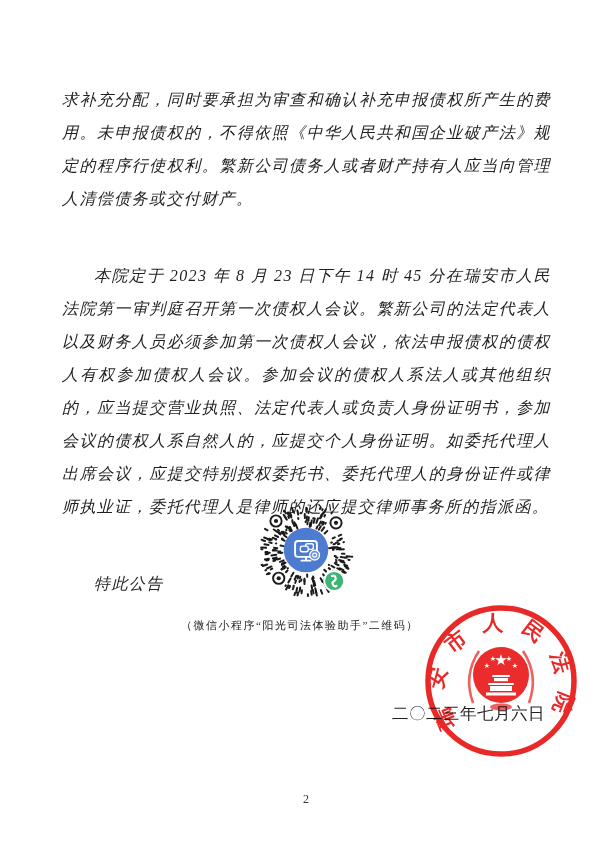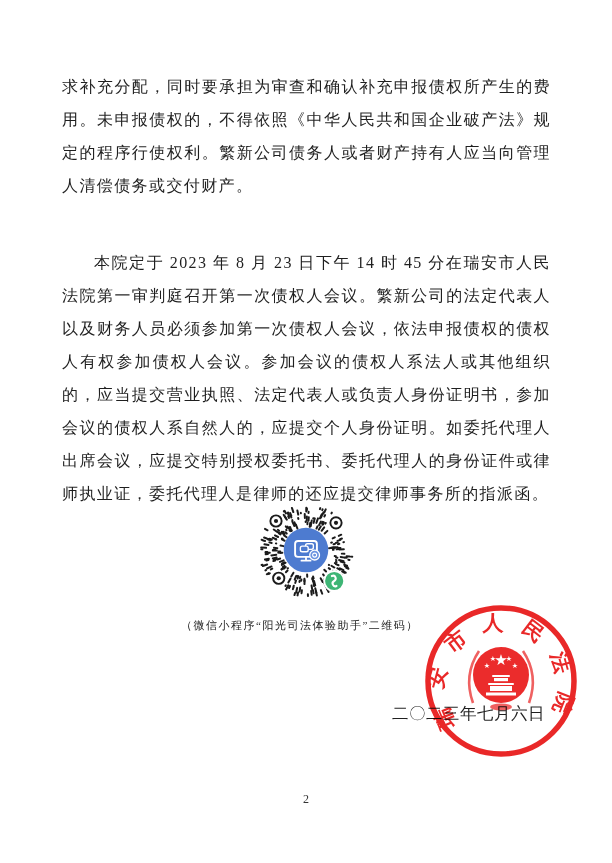--- a/index.html
+++ b/index.html
@@ -4,23 +4,23 @@
 <style>
   * { margin:0; padding:0; box-sizing:border-box; }
   html,body { background:#ffffff; }
   .page {
     position:relative; width:612px; height:863px; margin:0 auto;
     background:#ffffff; overflow:hidden;
     font-family:"Liberation Serif","DejaVu Serif",serif;
     color:#1f1f1f;
   }
   .body-text {
-    position:absolute; left:62px; top:70px; width:489px;
+    position:absolute; left:62px; top:83px; width:489px;
     font-size:16px; line-height:33px; letter-spacing:1.4px;
-    text-align:justify; text-align-last:left;
+    text-align:justify; text-align-last:left;font-style:italic;
   }
   .body-text p { margin:0; }
   .body-text p.indent { text-indent:2em;margin-top:44px; }
   .qr-wrap { position:absolute; left:0; top:501px; width:612px; text-align:center; }
   .qr-wrap svg { display:inline-block; }
   .qr-caption {
     position:absolute; left:0; top:618px; width:600px; text-align:center;
     font-size:11px; letter-spacing:1.5px; color:#222;
   }
   .doc-date {
@@ -41,20 +41,21 @@
   }
 </style>
 </head>
 <body>
 
 <div class="page">
 
   <div class="body-text">
     <p>求补充分配，同时要承担为审查和确认补充申报债权所产生的费用。未申报债权的，不得依照《中华人民共和国企业破产法》规定的程序行使权利。繁新公司债务人或者财产持有人应当向管理人清偿债务或交付财产。</p>
     <p class="indent">本院定于 2023 年 8 月 23 日下午 14 时 45 分在瑞安市人民法院第一审判庭召开第一次债权人会议。繁新公司的法定代表人以及财务人员必须参加第一次债权人会议，依法申报债权的债权人有权参加债权人会议。参加会议的债权人系法人或其他组织的，应当提交营业执照、法定代表人或负责人身份证明书，参加会议的债权人系自然人的，应提交个人身份证明。如委托代理人出席会议，应提交特别授权委托书、委托代理人的身份证件或律师执业证，委托代理人是律师的还应提交律师事务所的指派函。</p>
+    <p class="indent">特此公告</p>
   </div>
 
   <div class="qr-wrap">
     <svg viewBox="0 0 110 110" width="100" height="100">
       <g id="qr-dot-field">
           <rect x="-1.1" y="-3.177327862837039" width="2.2" height="6.354655725674078" rx="1" fill="#1b1b1b" transform="translate(53.7 16.5) rotate(178.0)"></rect>
           <rect x="-1.1" y="-1.2130614485652471" width="2.2" height="2.4261228971304942" rx="1" fill="#1b1b1b" transform="translate(30.4 33.9) rotate(130.6)"></rect>
           <rect x="-1.1" y="-2.0809122867327705" width="2.2" height="4.161824573465541" rx="1" fill="#1b1b1b" transform="translate(11.5 56.1) rotate(88.5)"></rect>
           <rect x="-1.1" y="-3.5012656480545488" width="2.2" height="7.0025312961090975" rx="1" fill="#1b1b1b" transform="translate(71.3 16.9) rotate(203.1)"></rect>
           <rect x="-1.1" y="-3.6276981746906873" width="2.2" height="7.255396349381375" rx="1" fill="#1b1b1b" transform="translate(65.8 98.5) rotate(-14.0)"></rect>

